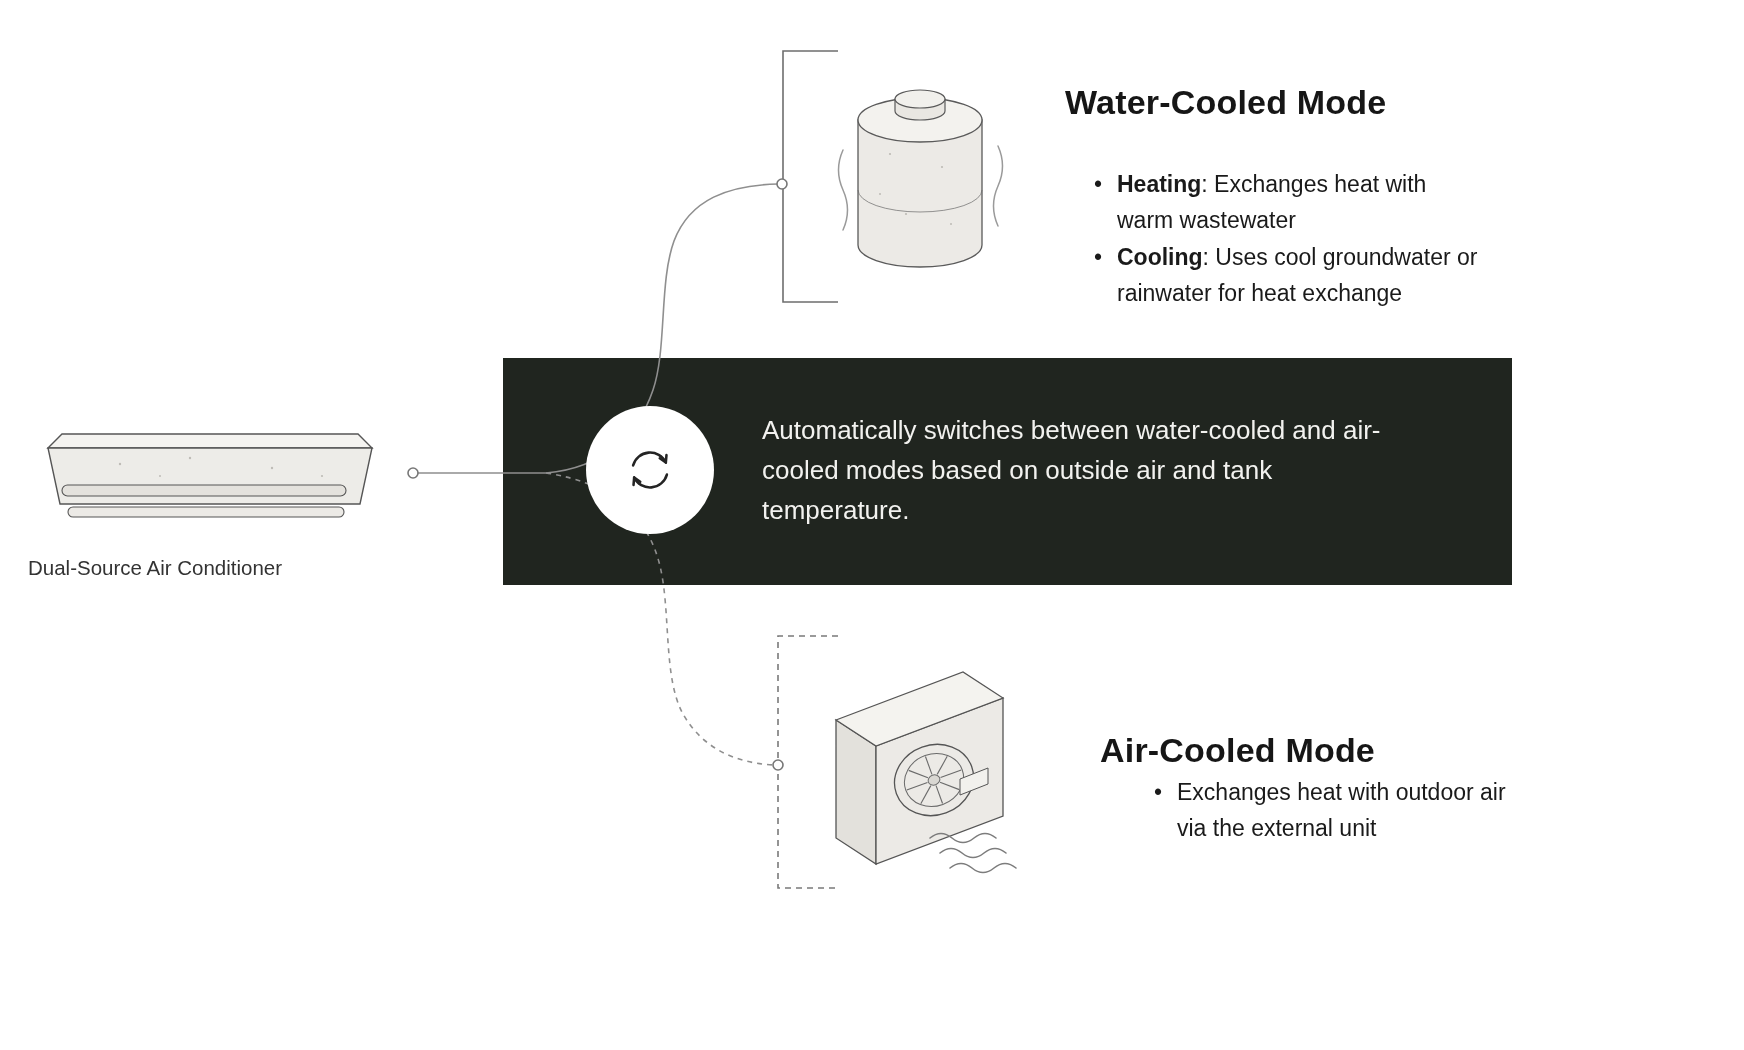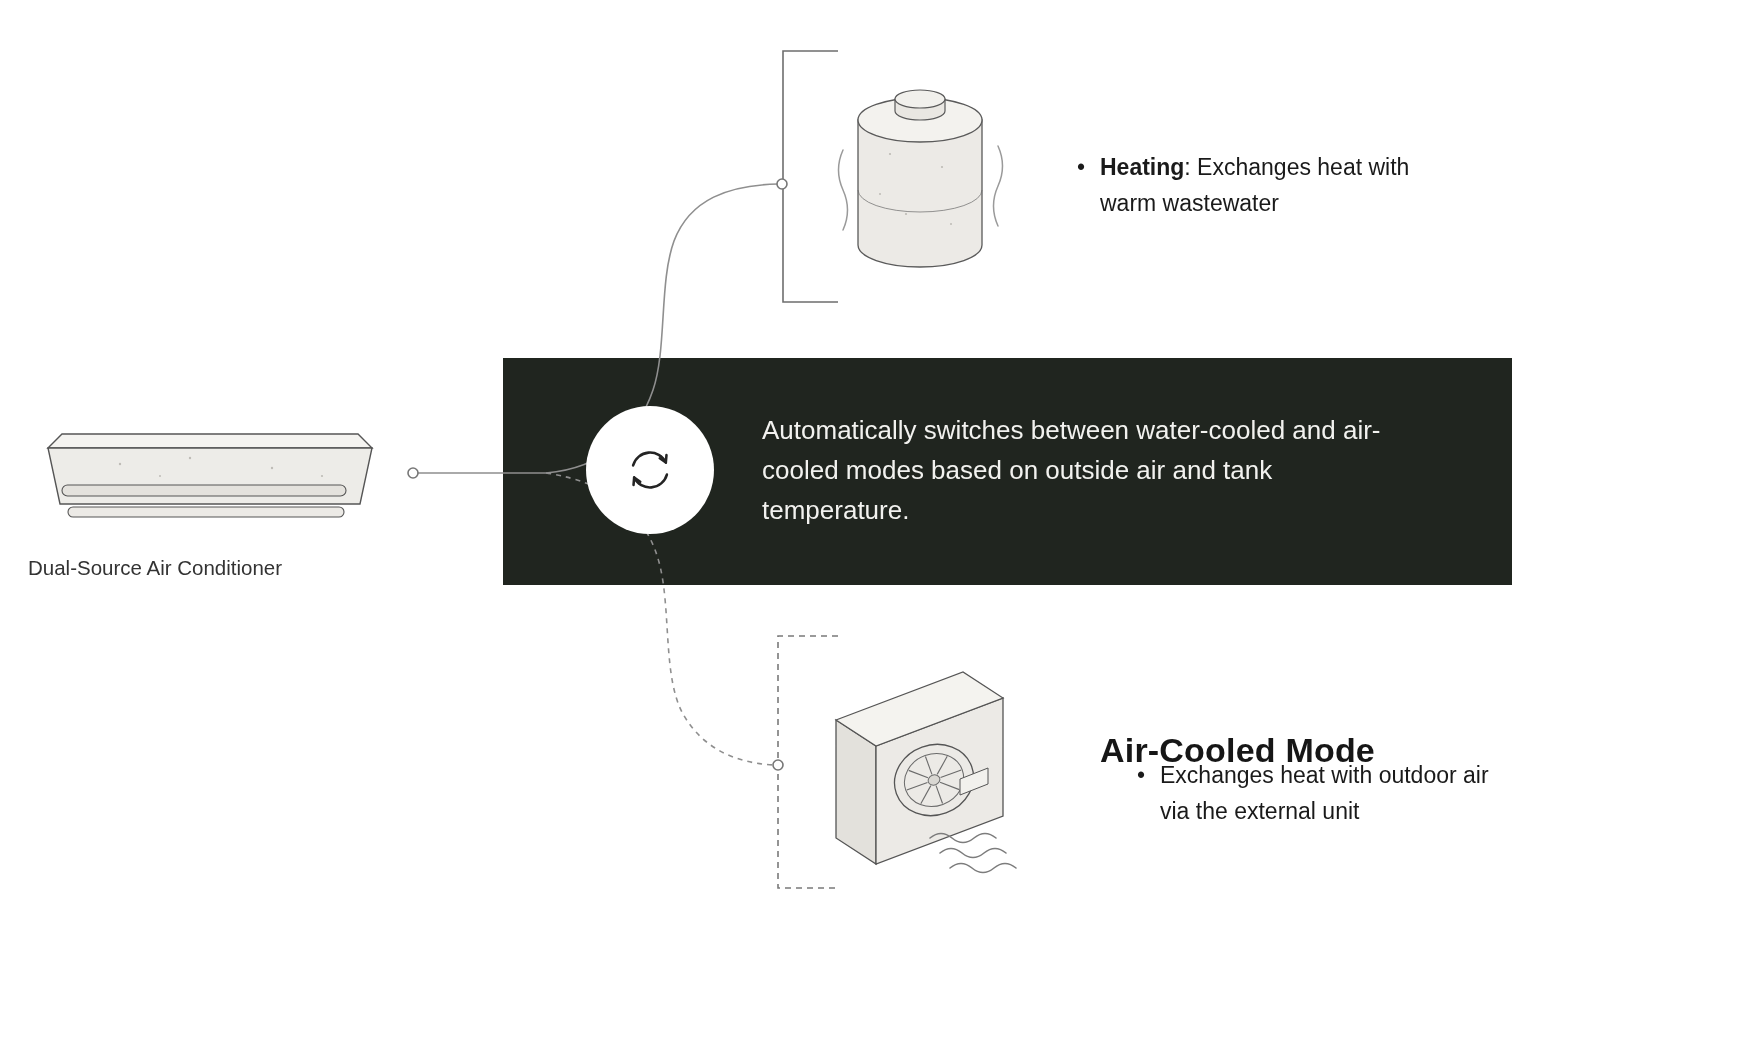--- a/index.html
+++ b/index.html
@@ -7,21 +7,21 @@
   .canvas{position:relative;width:1744px;height:1050px;background:#ffffff;overflow:hidden;}
   .band{position:absolute;left:503px;top:358px;width:1009px;height:227px;background:#20251f;z-index:1;}
   .overlay{position:absolute;left:0;top:0;z-index:4;pointer-events:none;}
   .illus{position:absolute;z-index:2;}
   .hub{position:absolute;left:586px;top:406px;width:128px;height:128px;border-radius:50%;background:#ffffff;z-index:5;display:flex;align-items:center;justify-content:center;}
   .band-text{position:absolute;left:762px;top:410px;width:720px;font-size:26px;line-height:40px;font-weight:400;color:#f2f2ef;white-space:pre-line;z-index:5;}
   .unit-label{position:absolute;left:28px;top:556px;width:360px;text-align:left;font-size:20.5px;color:#333333;z-index:2;}
   .mode-title{position:absolute;font-size:34px;font-weight:600;color:#161616;letter-spacing:.2px;z-index:2;}
   .mode-title.water{left:1065px;top:83px;}
   .mode-title.air{left:1100px;top:691px;margin-top:40px;}
-  .mode-list{position:absolute;list-style:none;width:470px;margin:0;padding:0;z-index:2;}
+  .mode-list{position:absolute;list-style:none;width:470px;margin:17px;padding:0;z-index:2;}
   .mode-list.water{left:1072px;top:149px;}
   .mode-list.air{left:1132px;top:757px;}
   .mode-list li{position:relative;padding-left:28px;font-size:23px;line-height:36px;color:#1a1a1a;white-space:pre-line;margin-bottom:1px;}
   .mode-list li::before{content:"•";position:absolute;left:5px;top:0;color:#1a1a1a;}
   .mode-list strong{font-weight:700;}
 </style>
 </head>
 <body>
 
 <div class="canvas">
@@ -77,23 +77,26 @@
       <circle cx="70" cy="82" r="1.1"></circle>
         <circle cx="122" cy="95" r="1.1"></circle>
         <circle cx="86" cy="142" r="1.1"></circle>
         <circle cx="131" cy="152" r="1"></circle>
         <circle cx="60" cy="122" r="1"></circle>
     </g>
     <path d="M 23 78 q -9 20 0 40 q 9 20 0 40" fill="none" stroke="#9a9a9a" stroke-width="1.5" stroke-linecap="round"></path>
     <path d="M 178 74 q 9 20 0 40 q -9 20 0 40" fill="none" stroke="#9a9a9a" stroke-width="1.5" stroke-linecap="round"></path>
   </svg>
 
+  <div class="mode-title water">Water-Cooled Mode</div>
   <ul class="mode-list water">
     <li><strong>Heating</strong><span>: Exchanges heat with
 warm wastewater</span></li>
+    <li><strong>Cooling</strong><span>: Uses cool groundwater or
+rainwater for heat exchange</span></li>
   </ul>
 
   <svg class="illus" style="left:818px;top:648px;" width="225" height="245" viewBox="0 0 225 245">
     <path d="M 18 72 L 58 98 L 58 216 L 18 190 Z" fill="#e3e1dc" stroke="#555555" stroke-width="1.3"></path>
     <path d="M 58 98 L 185 50 L 185 168 L 58 216 Z" fill="#eceae6" stroke="#555555" stroke-width="1.3"></path>
     <path d="M 18 72 L 145 24 L 185 50 L 58 98 Z" fill="#f4f3ef" stroke="#555555" stroke-width="1.3"></path>
     <g transform="translate(116,132) rotate(-20)">
       <ellipse cx="0" cy="0" rx="40" ry="35" fill="none" stroke="#555555" stroke-width="1.3"></ellipse>
       <ellipse cx="0" cy="0" rx="30" ry="26" fill="none" stroke="#6a6a6a" stroke-width="1"></ellipse>
       <ellipse cx="0" cy="0" rx="6" ry="5" fill="#d9d7d2" stroke="#6a6a6a" stroke-width="1"></ellipse>

